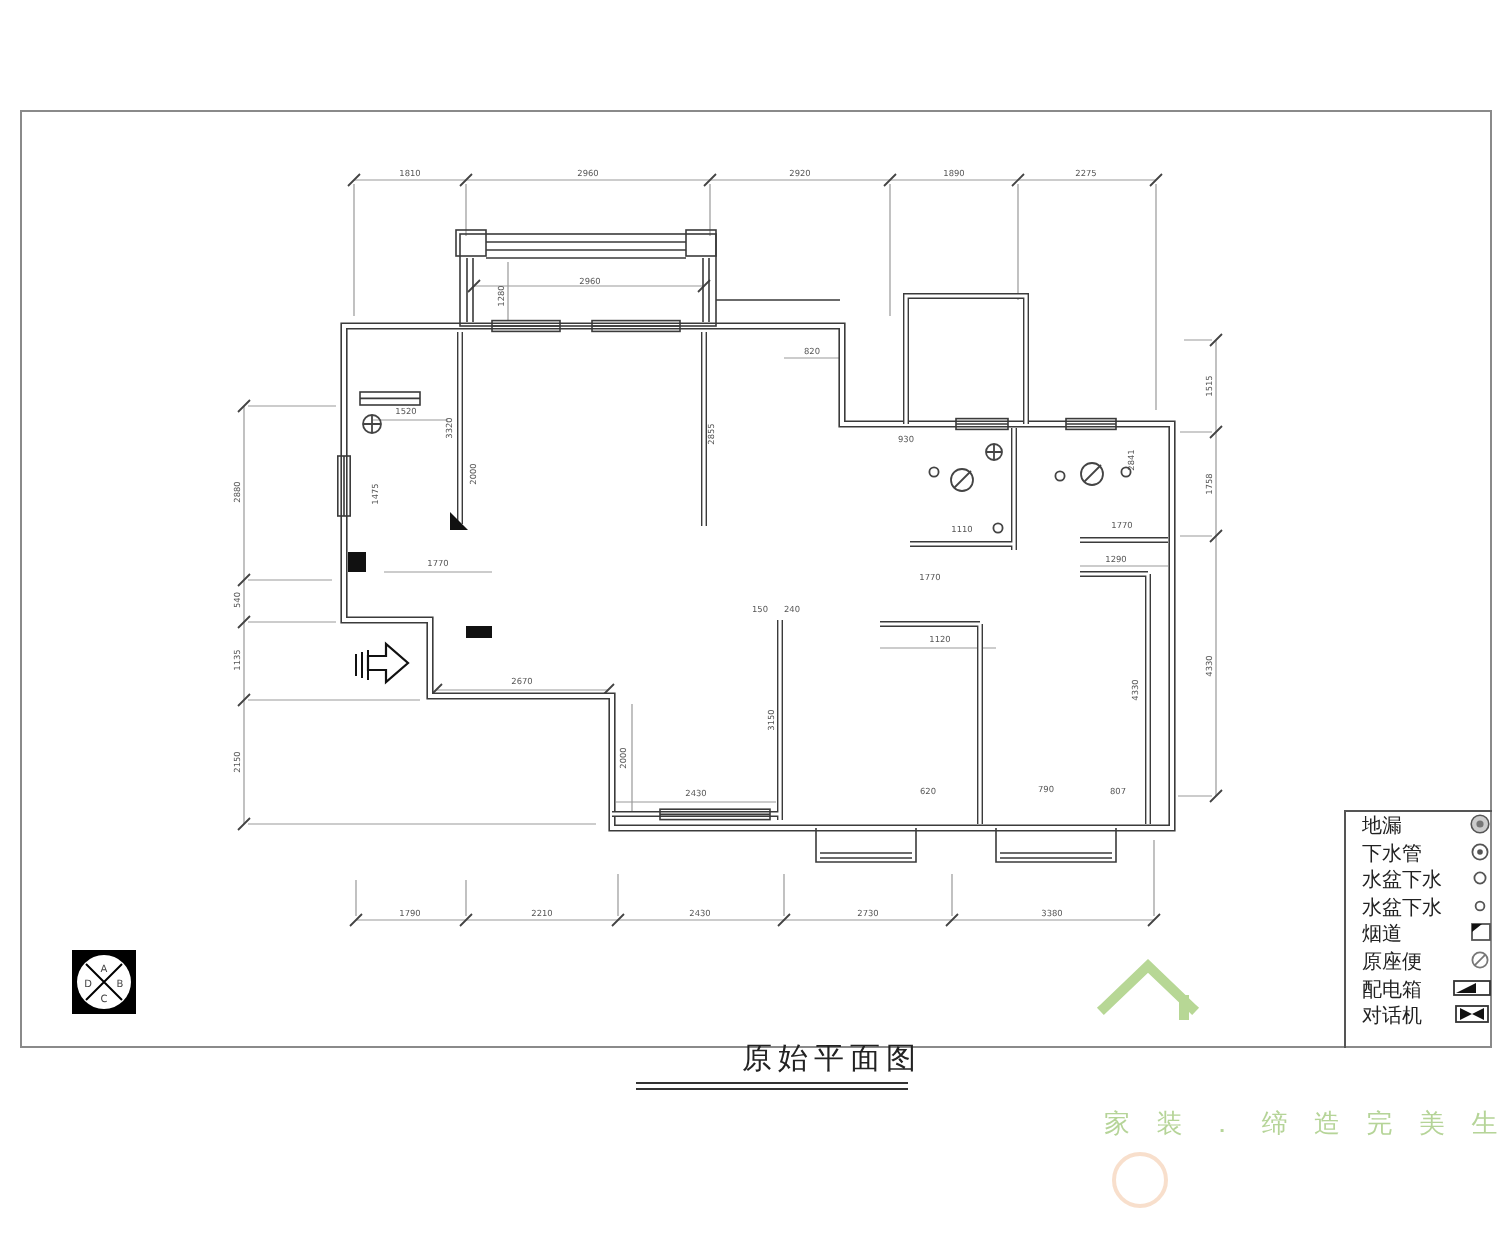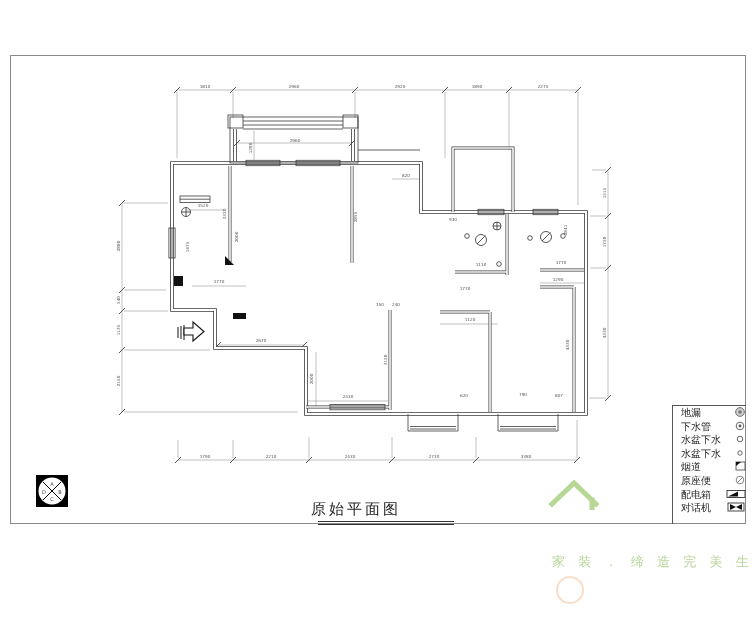--- a/index.html
+++ b/index.html
@@ -22,21 +22,21 @@
   
   .wm-roof{position:absolute;left:548px;top:474px;z-index:1;}
   .wm-brand{position:absolute;left:546px;top:500px;z-index:1;
             font-family:"DejaVu Sans",sans-serif;font-weight:700;font-size:44px;
             color:#f1c09a;opacity:.8;letter-spacing:1px;line-height:1;}
   .wm-tag{position:absolute;left:552px;top:553px;z-index:1;
           font-size:13px;color:#aed08d;letter-spacing:5px;opacity:.9;white-space:nowrap;}
   .wm-seal{position:absolute;left:556px;top:576px;width:24px;height:24px;
            border:2px solid #f1c09a;border-radius:50%;opacity:.5;z-index:1;}
   
-  .title-block{position:absolute;left:311px;top:500px;width:150px;text-align:left;z-index:2;}
+  .title-block{position:absolute;left:311px;top:520px;width:150px;text-align:right;z-index:2;}
   .title-text{font-size:15px;letter-spacing:3px;color:#222;}
   .title-rule{width:136px;height:0;border-top:1px solid #333;margin:2px auto 0;}
   .title-rule2{width:136px;height:0;border-top:1px solid #333;margin:1.5px auto 0;}
   
   .legend{position:absolute;left:672px;top:405px;width:73px;height:118px;
           border-left:1px solid #555;border-top:1px solid #555;z-index:2;}
   .legend-row{display:flex;justify-content:space-between;align-items:flex-start;
               height:13.6px;padding:0 0 0 8px;font-size:10px;color:#222;}
   .legend-row.gap{margin-top:0;}
   .licon{width:20px;height:12px;flex:none;}

